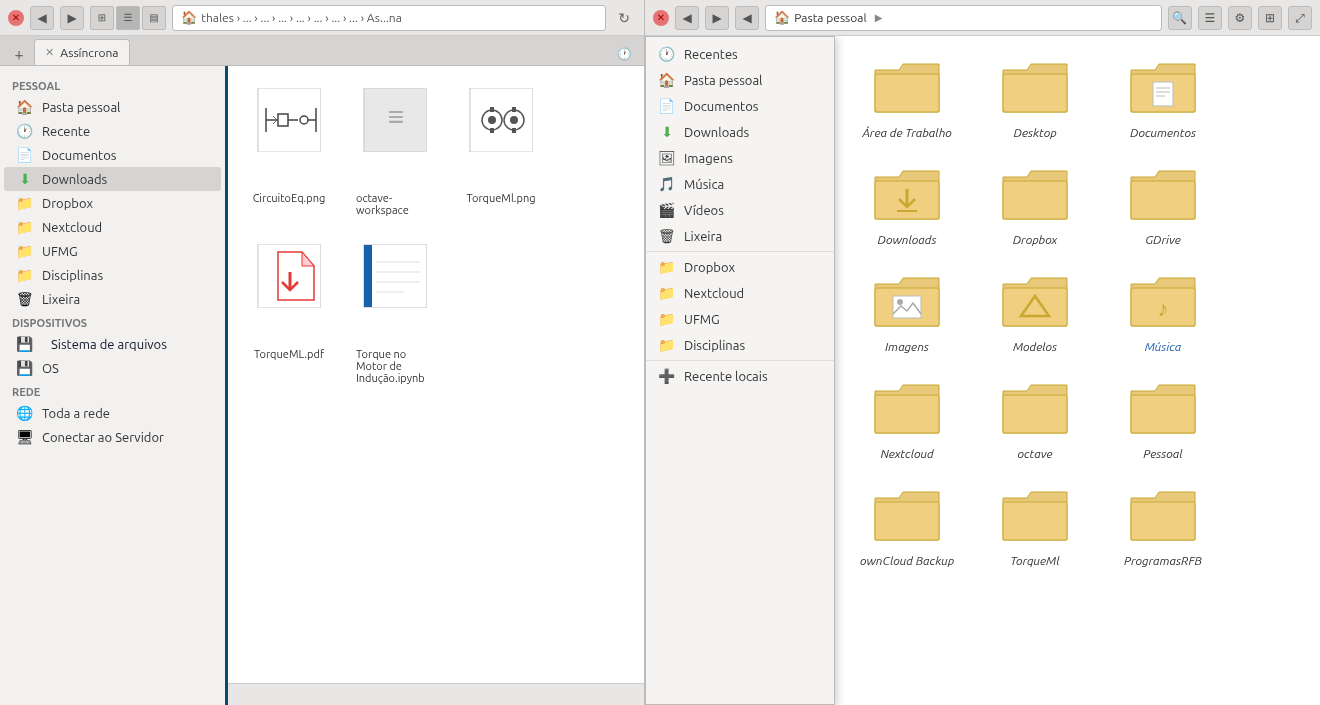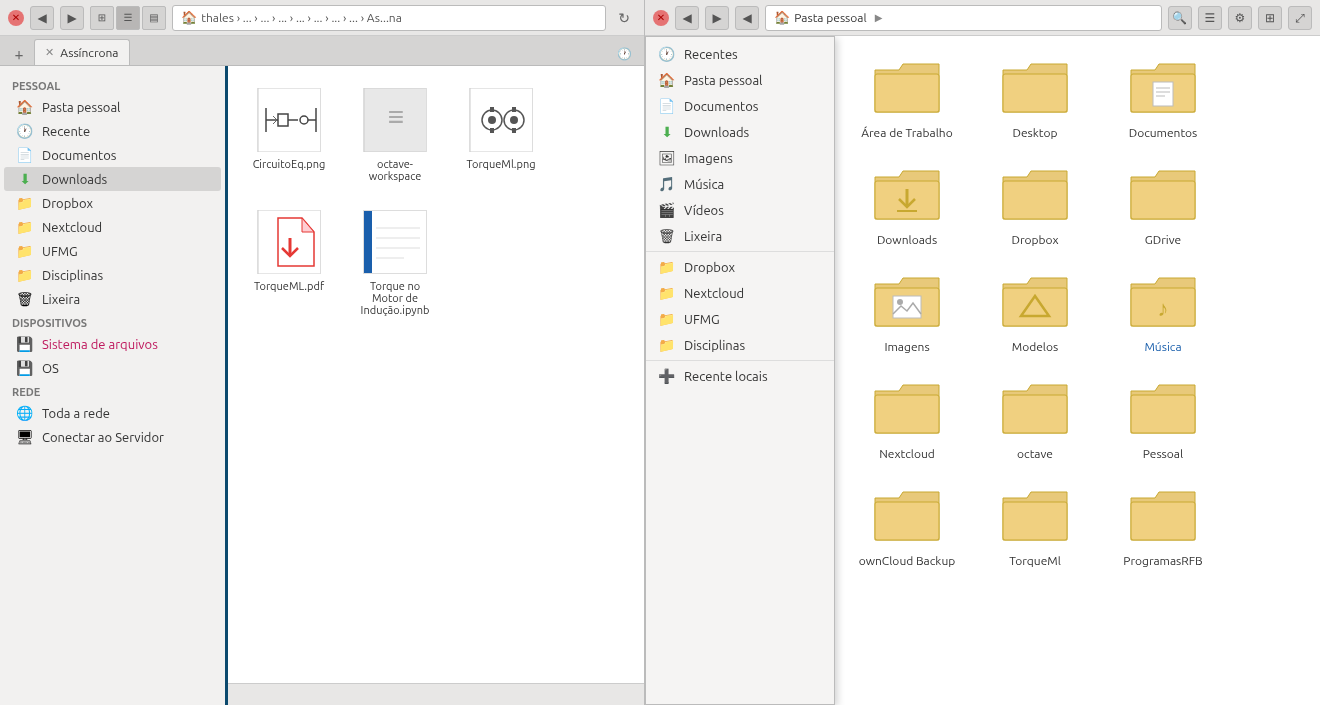--- a/index.html
+++ b/index.html
@@ -182,23 +182,23 @@
       width: 64px;
       height: 64px;
       display: flex;
       align-items: center;
       justify-content: center;
       background: #f0f0f0;
       border: 1px solid #ddd;
     }
     .file-name {
       font-size: 11px;
-      text-align: center;
       color: #333;
       word-break: break-word;
+      margin-top: 34px;
     }
 
     
     .fm-statusbar {
       height: 22px;
       background: #e8e7e6;
       border-top: 1px solid #ccc;
       display: flex;
       align-items: center;
       padding: 0 10px;
@@ -270,20 +270,21 @@
     .folder-icon {
       width: 72px;
       height: 64px;
       position: relative;
     }
     .folder-icon svg { width: 72px; height: 64px; }
     .folder-label {
       font-size: 12px;
       text-align: center;
       color: #333;
+      font-style: italic;
     }
     .folder-label.blue { color: #1a5fac; }
 
     
     ::-webkit-scrollbar { width: 8px; }
     ::-webkit-scrollbar-track { background: #f1f1f1; }
     ::-webkit-scrollbar-thumb { background: #bbb; border-radius: 4px; }
   </style>
 </head>
 <body>
@@ -361,21 +362,21 @@
         <span class="sidebar-label">Disciplinas</span>
       </div>
       <div class="sidebar-item">
         <span class="sidebar-icon">🗑</span>
         <span class="sidebar-label">Lixeira</span>
       </div>
 
       <div class="sidebar-section-title">Dispositivos</div>
       <div class="sidebar-item">
         <span class="sidebar-icon">💾</span>
-        <span class="sidebar-label" style="color:#be185d;">Sistema de arquivos</span>
+        <span class="sidebar-label" style="color:#0f172a;margin-left:9px;">Sistema de arquivos</span>
       </div>
       <div class="sidebar-item">
         <span class="sidebar-icon">💾</span>
         <span class="sidebar-label">OS</span>
       </div>
 
       <div class="sidebar-section-title">Rede</div>
       <div class="sidebar-item">
         <span class="sidebar-icon">🌐</span>
         <span class="sidebar-label">Toda a rede</span>

